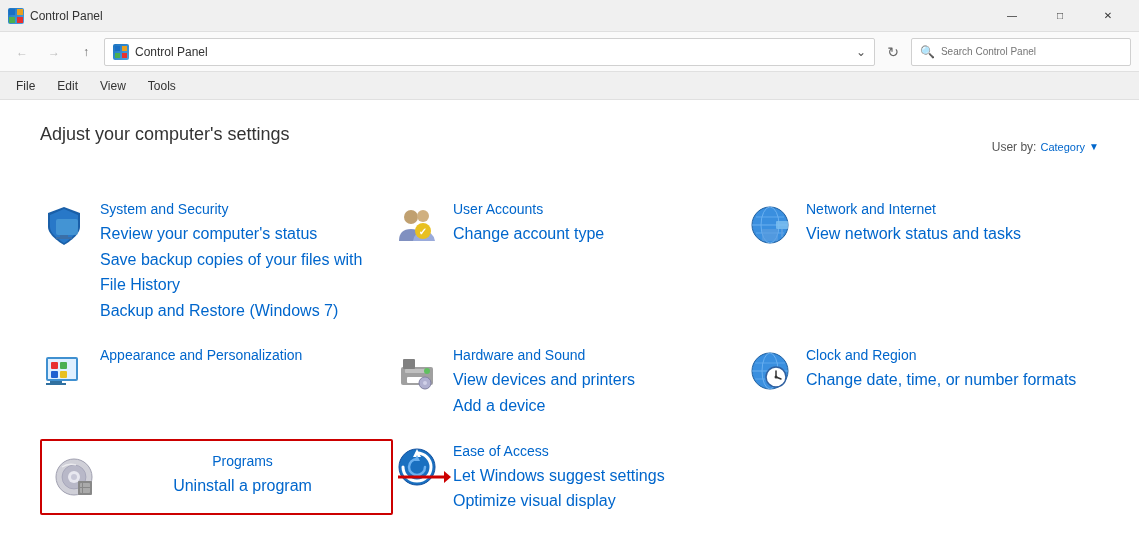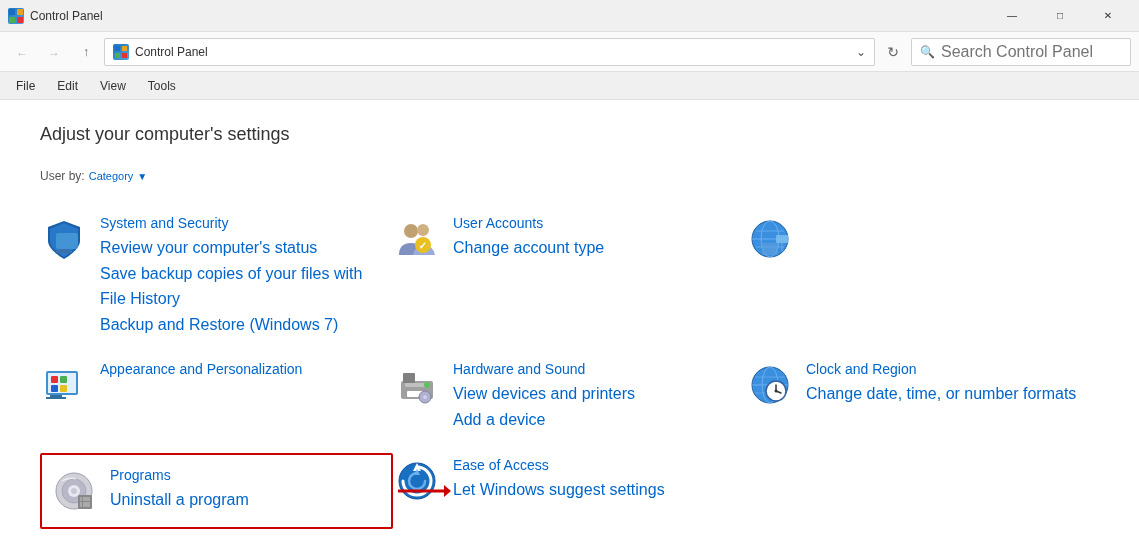--- a/index.html
+++ b/index.html
@@ -87,21 +87,21 @@
     .search-bar {
       width: 220px; height: 28px;
       border: 1px solid #d0d0d0;
       background: white;
       border-radius: 2px;
       display: flex; align-items: center;
       padding: 0 8px; gap: 6px;
     }
     .search-bar input {
       border: none; outline: none;
-      font-size: 16px; color: #a21caf;
+      font-size: 10px; color: #a21caf;
       background: transparent; width: 100%;
     }
     .search-icon-glyph { color: #888; font-size: 12px; }
 
     
     .menu-bar {
       height: 28px;
       background: #f0f0f0;
       border-bottom: 1px solid #e0e0e0;
       display: flex;
@@ -180,36 +180,36 @@
     
     .programs-highlighted {
       border: 2px solid #cc0000;
       border-radius: 2px;
       display: flex;
       align-items: flex-start;
       padding: 12px 16px 12px 8px;
       gap: 12px;
       position: relative;
       margin: 4px 0;
+      text-align: center;
     }
 
     
     .red-arrow {
       position: absolute;
       right: -60px;
       top: 50%;
       transform: translateY(-50%);
     }
 
     .header-row {
       display: flex;
       justify-content: space-between;
-      align-items: flex-start;
+      align-items: center;
       margin-bottom: 20px;
-      flex-direction: column;
     }
   </style>
 </head>
 <body>
 
 <div class="title-bar">
   <div class="title-bar-left">
     <div class="title-bar-icon">
       <svg width="14" height="14" viewBox="0 0 14 14">
         <rect x="0" y="0" width="6" height="6" fill="#1a6fc4"></rect>
@@ -318,20 +318,24 @@
             <line x1="4" y1="22" x2="40" y2="22" stroke="#6ab0f0" stroke-width="1"></line>
             <line x1="8" y1="14" x2="36" y2="14" stroke="#6ab0f0" stroke-width="0.8"></line>
             <line x1="8" y1="30" x2="36" y2="30" stroke="#6ab0f0" stroke-width="0.8"></line>
 
             <rect x="14" y="26" width="16" height="12" rx="1" fill="#60a0e0" opacity="0.6"></rect>
 
             <rect x="28" y="18" width="12" height="8" rx="1" fill="#80c0f0" opacity="0.8"></rect>
             <line x1="34" y1="26" x2="34" y2="34" stroke="#60a0e0" stroke-width="1.5"></line>
           </svg>
         </div>
+        <div class="category-text">
+          <div class="category-title">Network and Internet</div>
+          <span class="category-link">View network status and tasks</span>
+        </div>
       </div>
 
       <div class="category-item">
         <div class="category-icon">
           <svg width="44" height="44" viewBox="0 0 44 44">
 
             <rect x="4" y="8" width="32" height="24" rx="2" fill="#4090d0"></rect>
             <rect x="6" y="10" width="28" height="20" fill="#e0f0ff"></rect>
 
             <rect x="9" y="13" width="7" height="7" rx="1" fill="#e83030"></rect>
@@ -429,18 +433,19 @@
             <path d="M22 8 A14 14 0 1 1 8 22" stroke="white" stroke-width="3" fill="none" stroke-linecap="round"></path>
             <polygon points="22,4 18,12 26,12" fill="white"></polygon>
 
             <path d="M22 14 A8 8 0 1 0 30 22" stroke="#6ab0f0" stroke-width="2.5" fill="none" stroke-linecap="round"></path>
             <polygon points="22,10 19,16 25,16" fill="#6ab0f0"></polygon>
           </svg>
         </div>
         <div class="category-text">
           <div class="category-title">Ease of Access</div>
           <span class="category-link">Let Windows suggest settings</span>
+          <span class="category-link">Optimize visual display</span>
         </div>
       </div>
 
     </div>
   </div>
 </div>
 
 </body></html>

